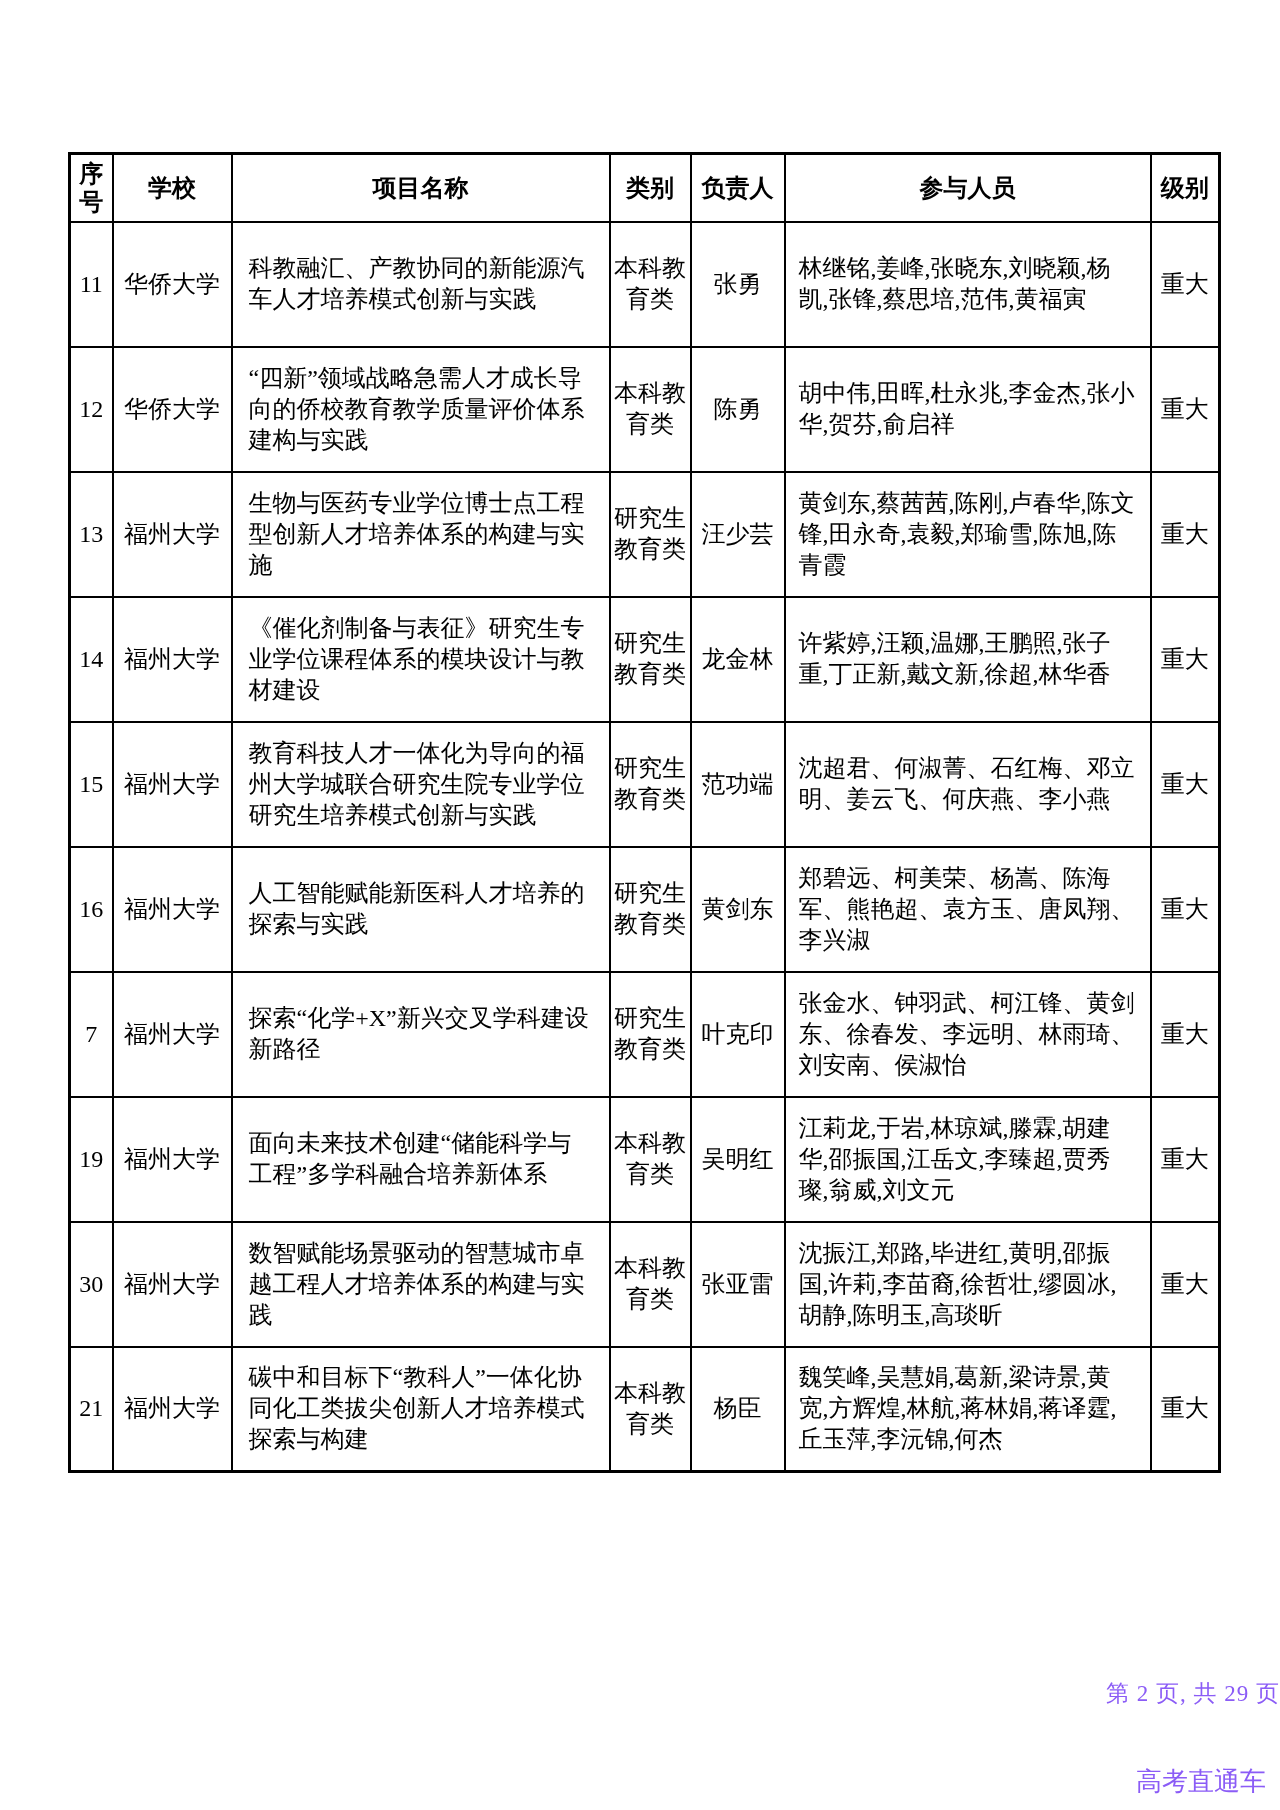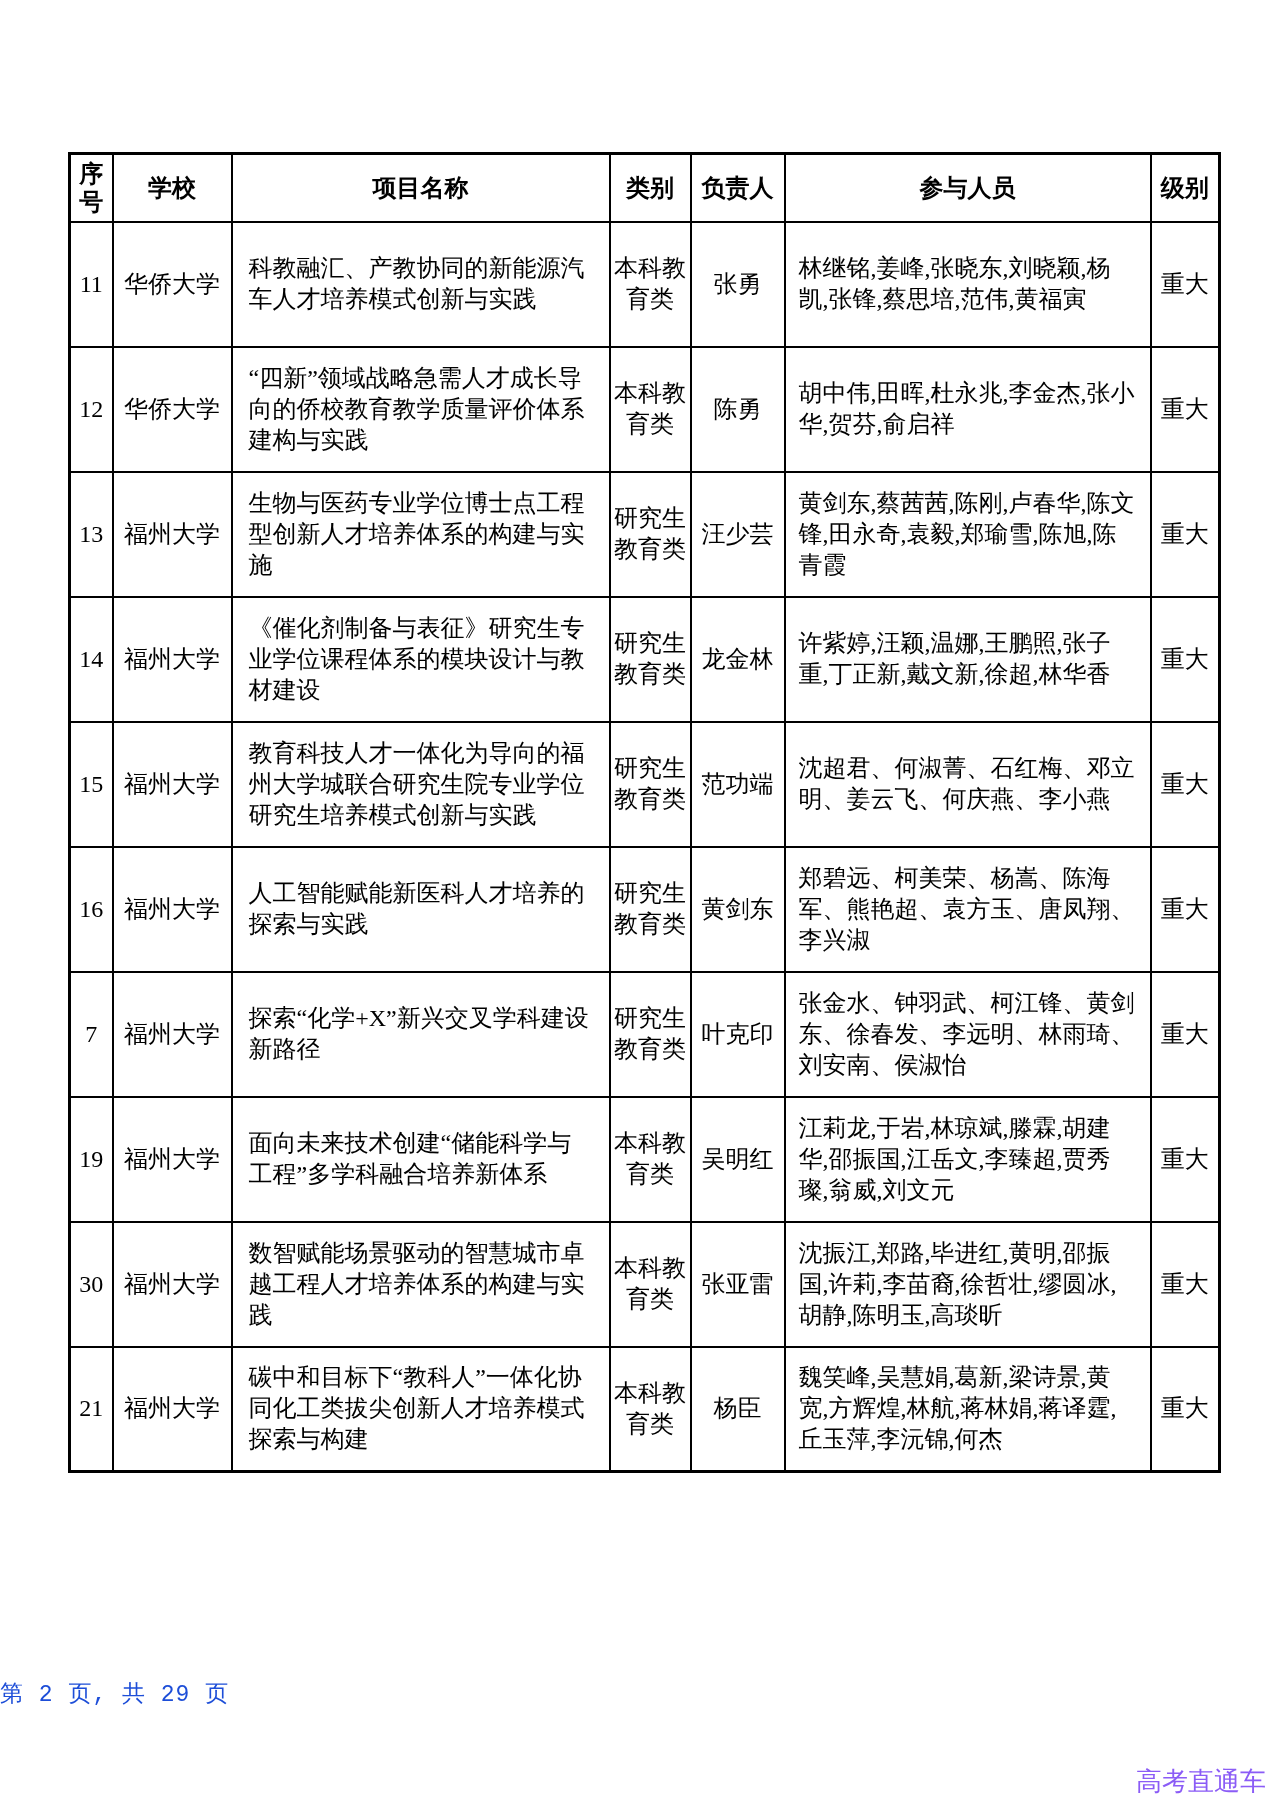--- a/index.html
+++ b/index.html
@@ -63,25 +63,24 @@
   }
   td.cell-participants {
     text-align: left;
     padding: 6px 13px;
   }
   .footer {
     position: absolute;
     top: 1678px;
     left: 0;
     width: 100%;
-    text-align: left;
+    text-align: right;
     font-size: 23px;
-    color: #1d4ed8;
+    color: #8b5cf6;
     letter-spacing: 1px;
-    font-family: Liberation Mono, monospace;
   }
   .watermark {
     position: absolute;
     top: 1764px;
     right: 14px;
     font-size: 26px;
     color: #8b5cf6;
   }
 </style>
 </head>

